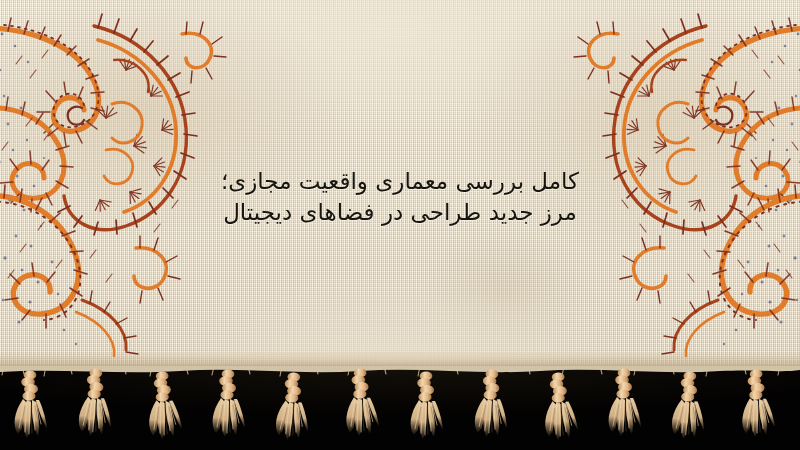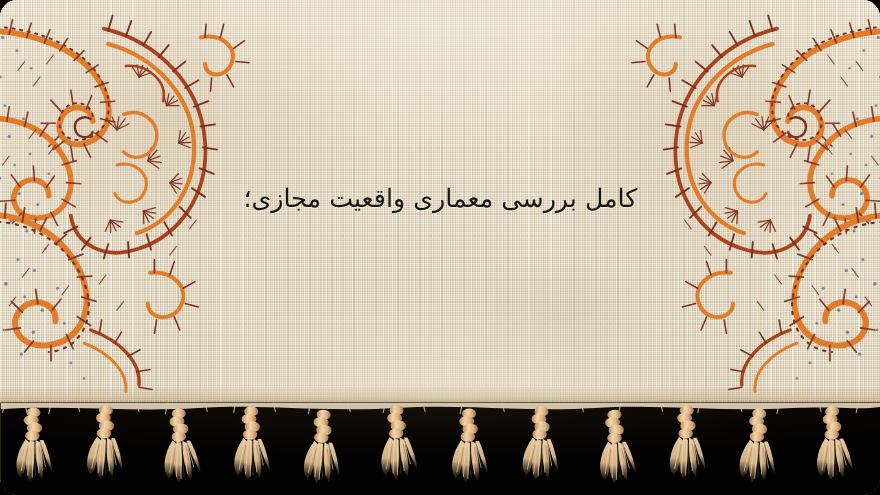--- a/index.html
+++ b/index.html
@@ -7,21 +7,20 @@
     padding: 0;
     background: #000;
   }
   #stage {
     position: relative;
     width: 800px;
     height: 450px;
     overflow: hidden;
     background: #bef264;
     font-family: "DejaVu Sans", sans-serif;
-    border-radius: 16px;
   }
 
   
   .fabric {
     position: absolute;
     left: 0; top: 0;
     width: 800px;
     height: 372px;
     background-color: #e3d8c2;
     background-image:
@@ -604,20 +603,21 @@
         <line x1="104" y1="258" x2="110" y2="250"></line>
         <line x1="120" y1="282" x2="126" y2="274"></line>
         <line x1="186" y1="208" x2="192" y2="200"></line>
         <line x1="168" y1="232" x2="174" y2="224"></line>
       </g>
     </g>
   </svg>
 
   <div class="title-block">
     <span class="title-line">کامل بررسی معماری واقعیت مجازی؛</span>
+    <span class="title-line">مرز جدید طراحی در فضاهای دیجیتال</span>
   </div>
 
   <div class="bottom-band">
     <svg class="fringe-layer" viewBox="0 0 800 84">
       <defs>
         <linearGradient id="cordG" x1="0" y1="0" x2="1" y2="0">
           <stop offset="0%" stop-color="#b98a56"></stop>
           <stop offset="38%" stop-color="#f3d6ad"></stop>
           <stop offset="70%" stop-color="#dfb484"></stop>
           <stop offset="100%" stop-color="#9e7146"></stop>

